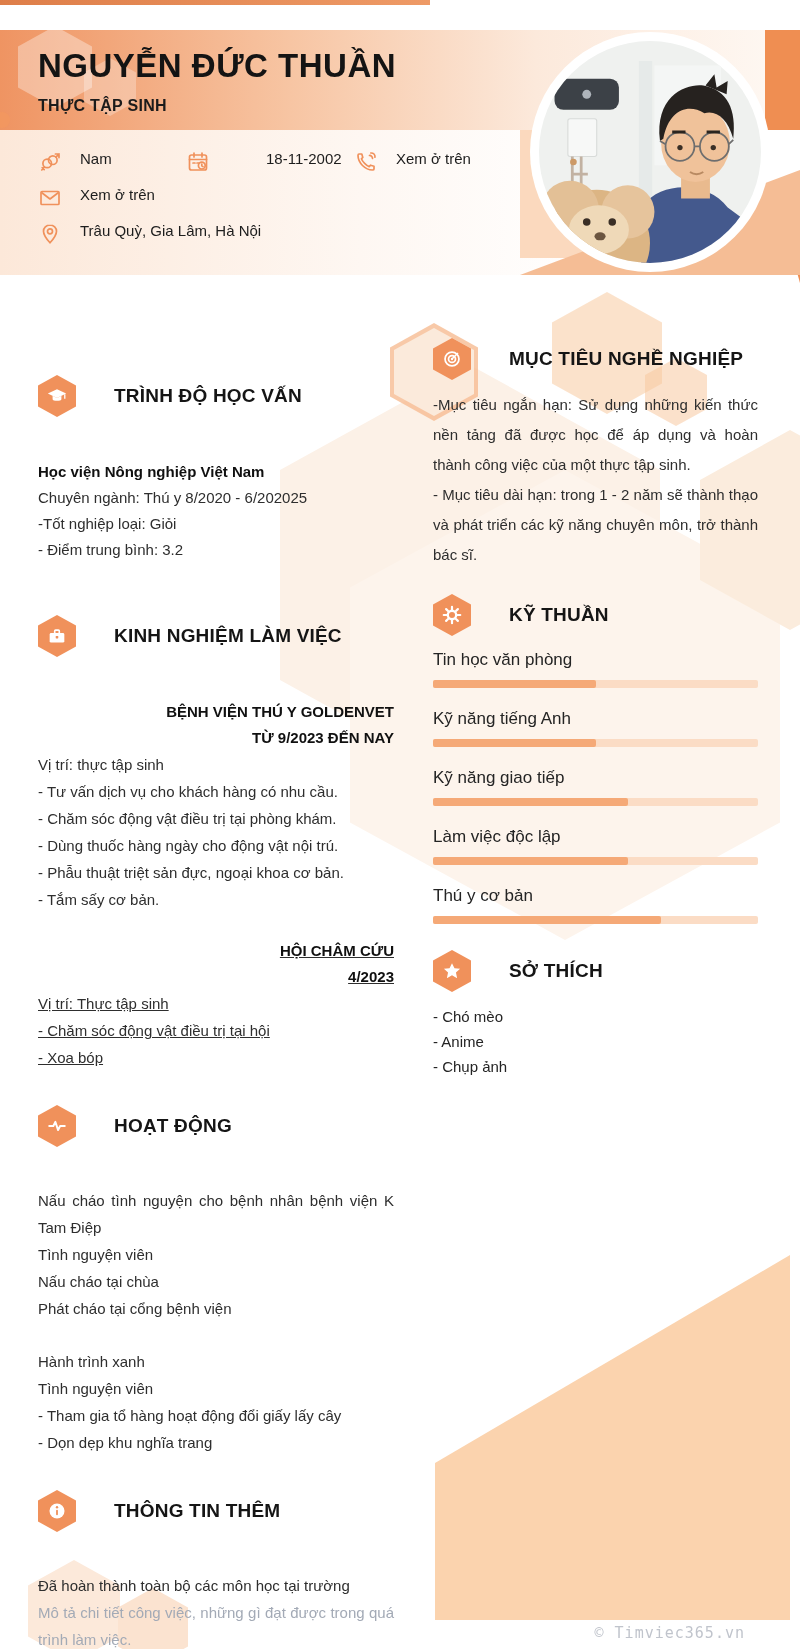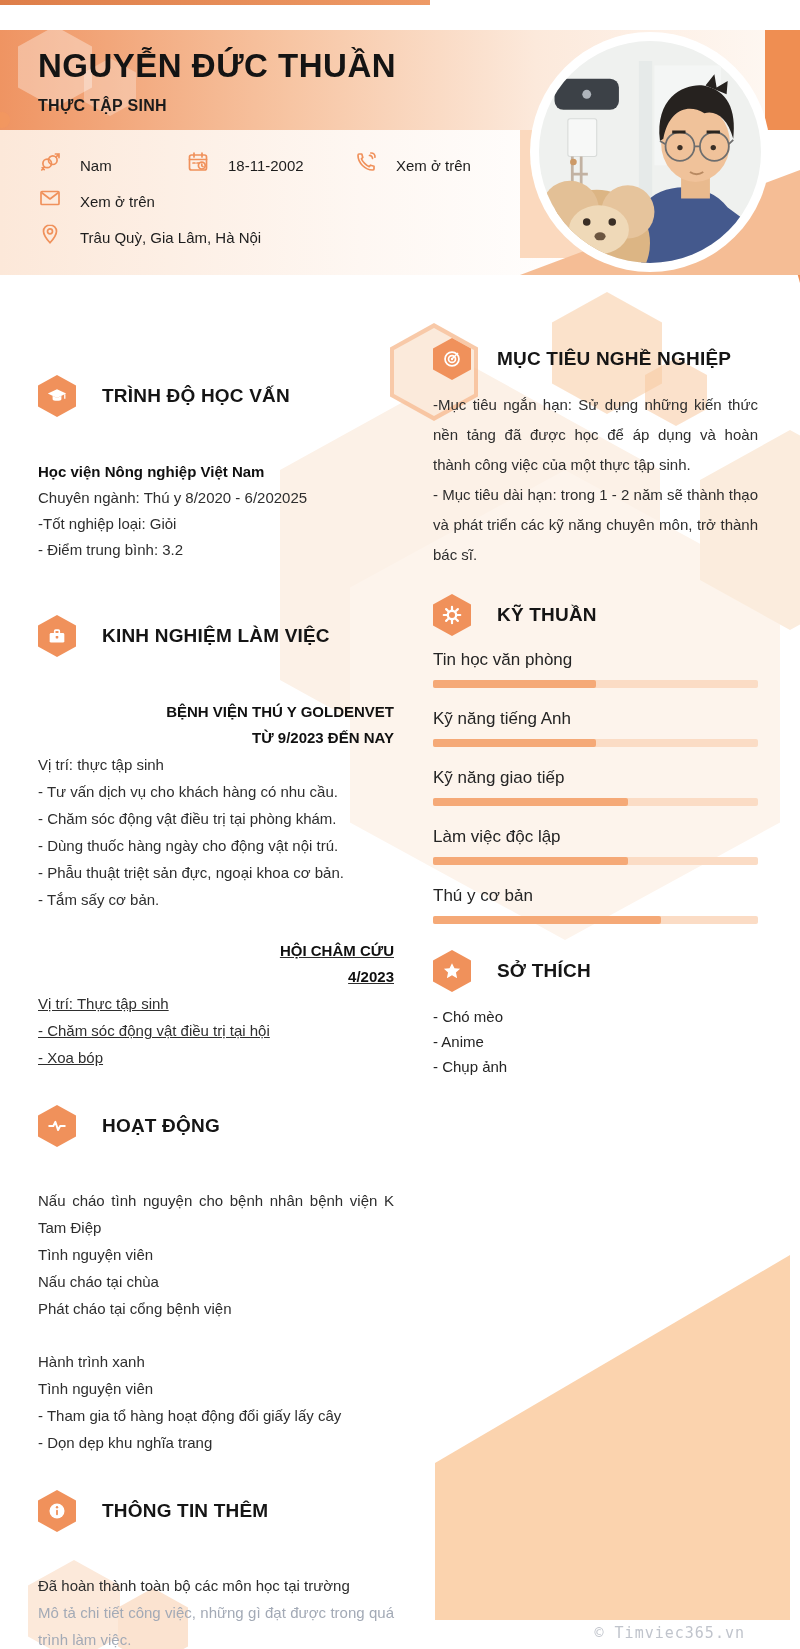--- a/index.html
+++ b/index.html
@@ -43,29 +43,29 @@
     clip-path:polygon(30% 0,100% 0,100% 100%); z-index:2; }
   .trap-photo { position:absolute; left:520px; top:150px; width:280px; height:125px; background:#F5BD95;
     clip-path:polygon(0 100%,100% 16%,100% 100%); z-index:2; }
   .rect-photo { position:absolute; left:520px; top:130px; width:72px; height:128px; background:#FBD9BE; z-index:2; }
   .photo-wrap { position:absolute; left:530px; top:32px; width:240px; height:240px; border-radius:50%;
     background:#ffffff; z-index:3; padding:9px; }
   .photo { width:100%; height:100%; border-radius:50%; overflow:hidden; display:block; }
   
   .contact-inner { position:absolute; left:38px; top:20px; width:520px; }
   .c-row { display:flex; align-items:center; margin-bottom:12px; }
-  .c-item { display:flex; align-items:flex-end; }
+  .c-item { display:flex; align-items:flex-start; }
   .c-icon { width:24px; height:24px; flex:0 0 auto; margin-right:18px; }
   .c-text { font-size:15px; font-weight:500; color:#1d1d1d; white-space:nowrap; }
-  .c-item.w1 { width:148px; } .c-item.w2 { width:168px; }
+  .c-item.w1 { width:148px; } .c-item.w2 { width:168px;gap:38px; }
   
   .col { position:absolute; z-index:2; }
   .col-left  { left:38px;  top:375px; width:356px; }
   .col-right { left:433px; top:338px; width:325px; }
-  .sec-head { display:flex; align-items:center; }
+  .sec-head { display:flex; align-items:center;gap:12px; }
   .hex-ic { width:38px; height:42px; background:#F0915B; flex:0 0 auto;
     clip-path:polygon(50% 0,100% 25%,100% 75%,50% 100%,0 75%,0 25%);
     display:flex; align-items:center; justify-content:center; }
   .sec-title { margin-left:26px; font-size:19px; font-weight:800; letter-spacing:.2px; color:#151515; }
   .txt { font-size:15px; line-height:27px; color:#2e2e2e; }
   .bold { font-weight:700; color:#101010; }
   .just { text-align:justify; }
   .edu-block { margin-top:42px; }
   .edu-block div { line-height:26px; }
   .sec-exp  { margin-top:52px; }

